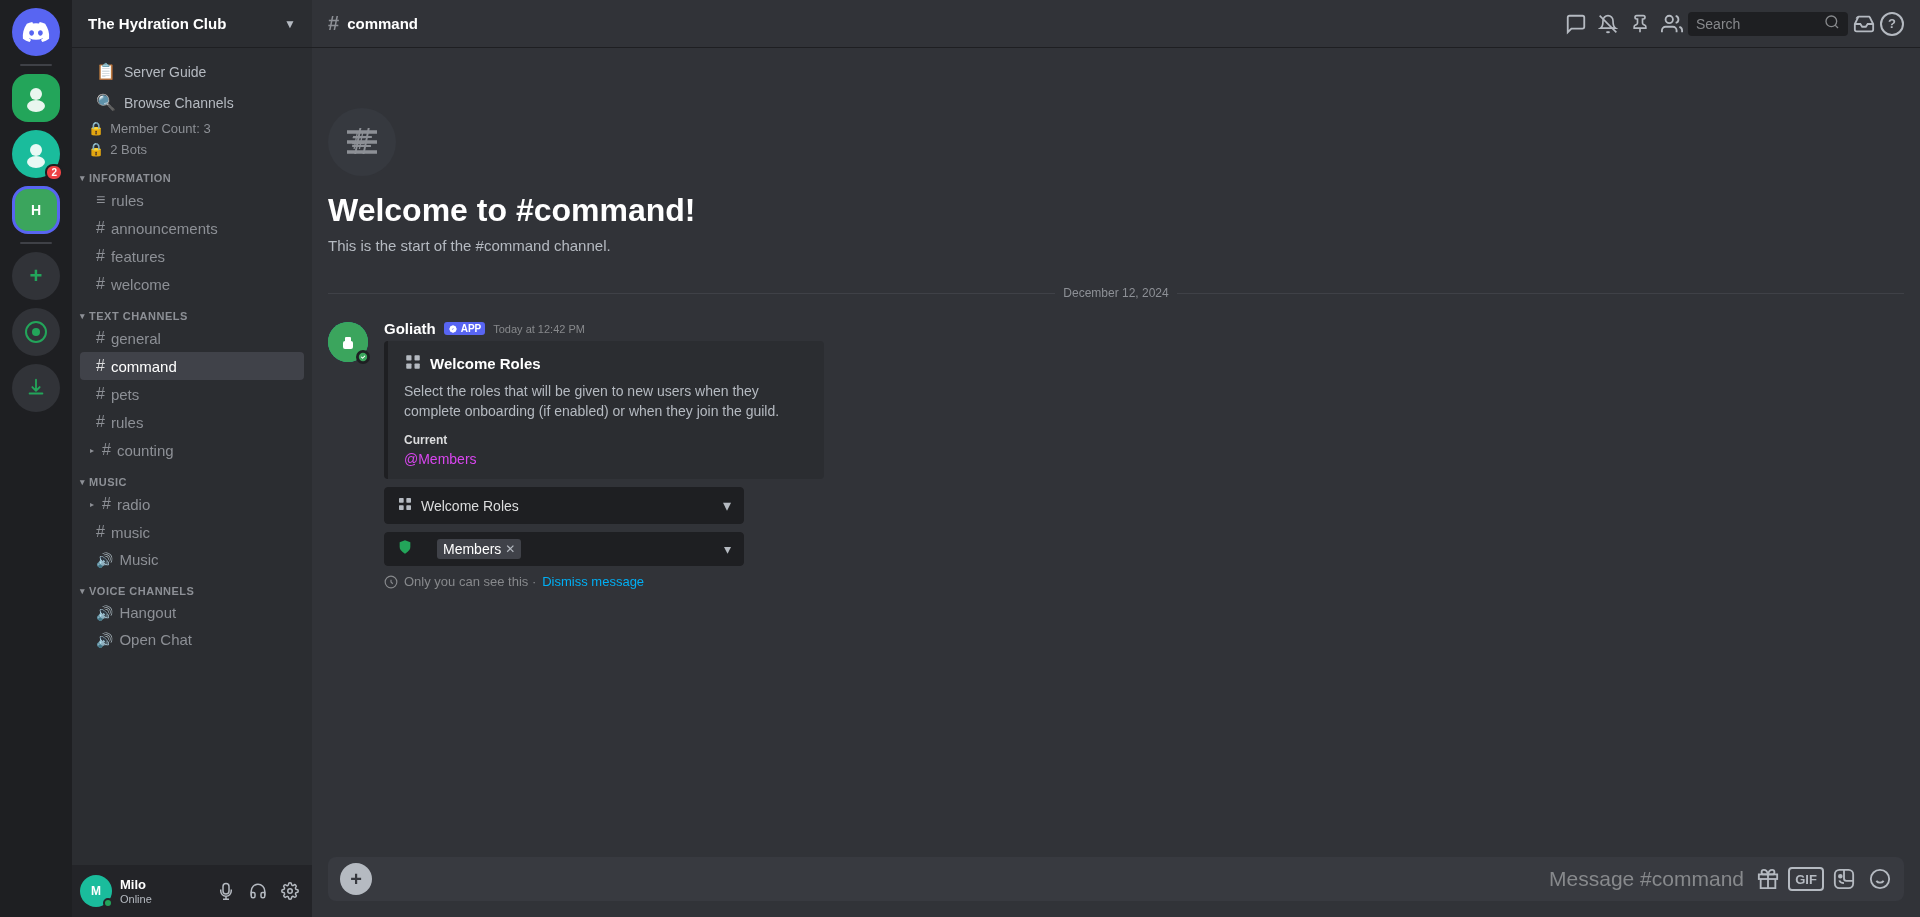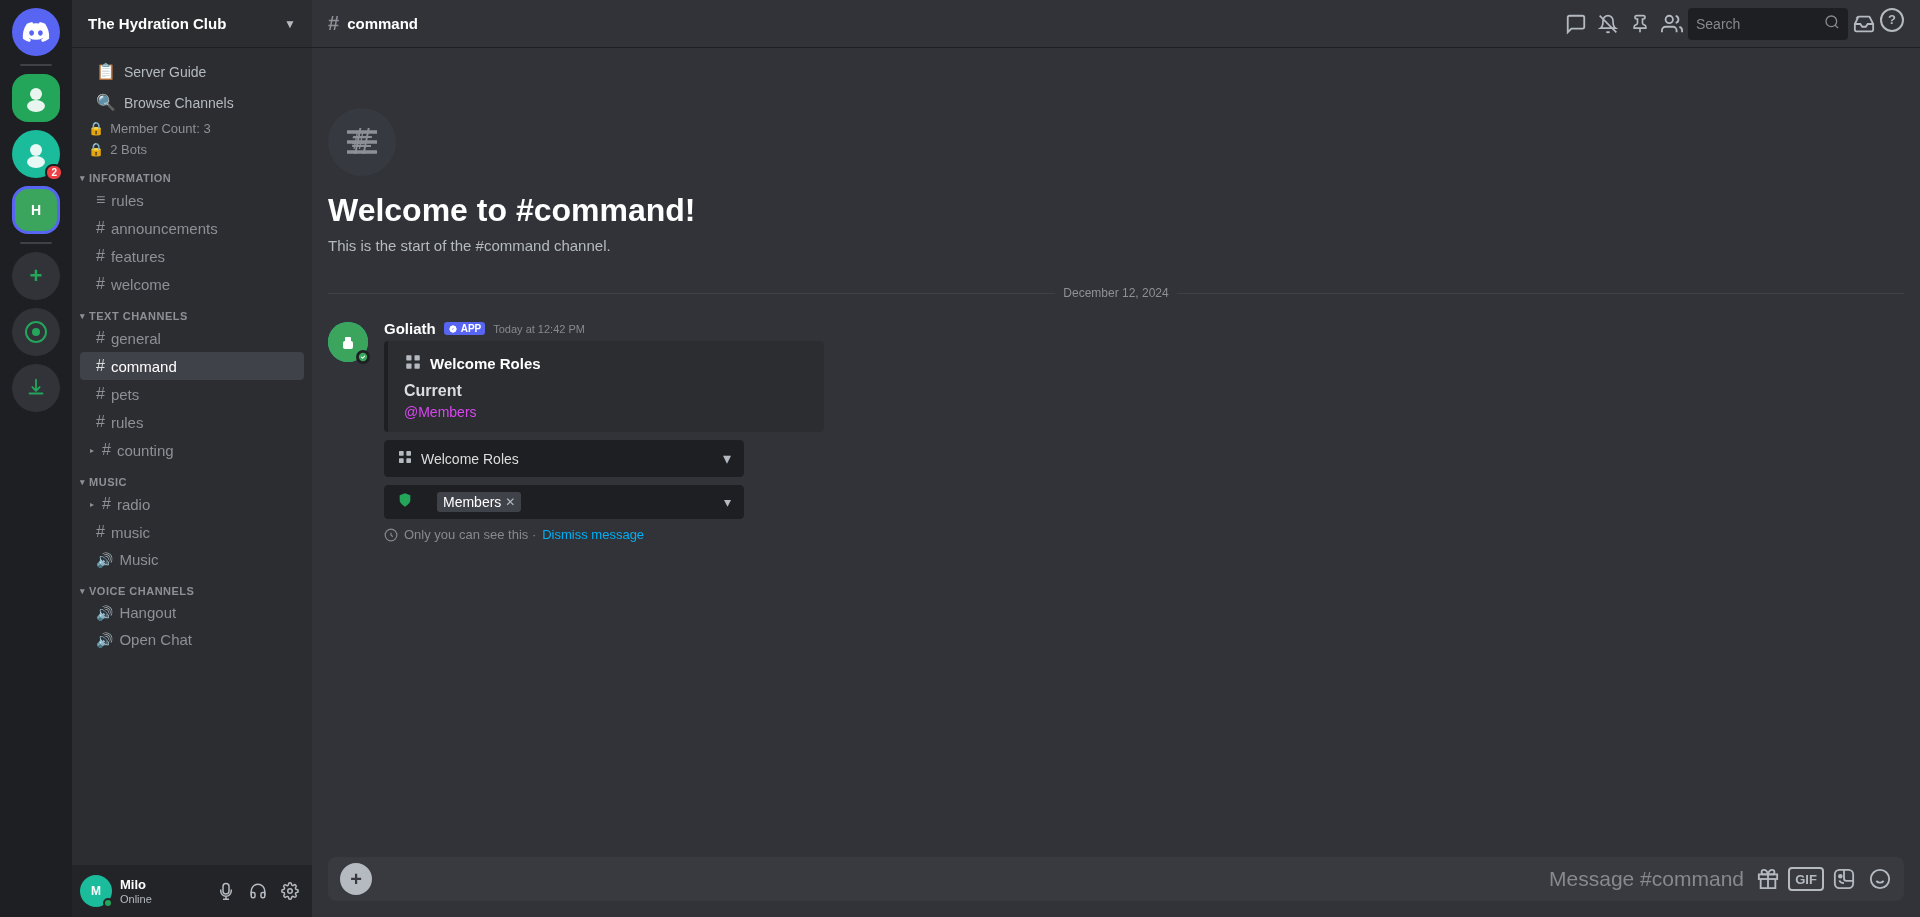--- a/index.html
+++ b/index.html
@@ -197,20 +197,21 @@
       align-items: center;
       gap: 8px;
       font-weight: 600;
       font-size: 15px;
       color: white;
     }
     .topbar-channel .ch-hash { color: #8d9096; font-size: 20px; }
     .topbar-actions {
       margin-left: auto;
       display: flex;
+      align-items: center;
       gap: 0;
     }
     .topbar-btn {
       width: 32px;
       height: 32px;
       border-radius: 4px;
       background: transparent;
       border: none;
       color: #b5bac1;
       cursor: pointer;
@@ -354,21 +355,21 @@
       align-items: center;
       gap: 8px;
     }
     .embed-card-desc {
       font-size: 14px;
       color: #b5bac1;
       margin-bottom: 12px;
       line-height: 1.4;
     }
     .embed-card-current-label {
-      font-size: 16px;
+      font-size: 12px;
       font-weight: 700;
       color: #dcddde;
       text-transform: none;
       margin-bottom: 4px;
     }
     .embed-card-members {
       color: #d946ef;
       font-size: 14px;
       font-weight: 500;
     }
@@ -801,20 +802,21 @@
             <span>
               <svg width="18" height="18" viewBox="0 0 24 24" fill="#b5bac1">
                   <rect x="3" y="3" width="7" height="7" rx="1"></rect>
                   <rect x="14" y="3" width="7" height="7" rx="1"></rect>
                   <rect x="3" y="14" width="7" height="7" rx="1"></rect>
                   <rect x="14" y="14" width="7" height="7" rx="1"></rect>
                 </svg>
             </span>
             <span>Welcome Roles</span>
           </div>
+          <div class="embed-card-desc">Select the roles that will be given to new users when they complete onboarding (if enabled) or when they join the guild.</div>
           <div class="embed-card-current-label">Current</div>
           <div class="embed-card-members">@Members</div>
         </div>
 
         <div class="dropdown-select">
           <div class="select-label">
             <span>
               <svg width="16" height="16" viewBox="0 0 24 24" fill="#b5bac1">
                   <rect x="3" y="3" width="7" height="7" rx="1"></rect>
                   <rect x="14" y="3" width="7" height="7" rx="1"></rect>

